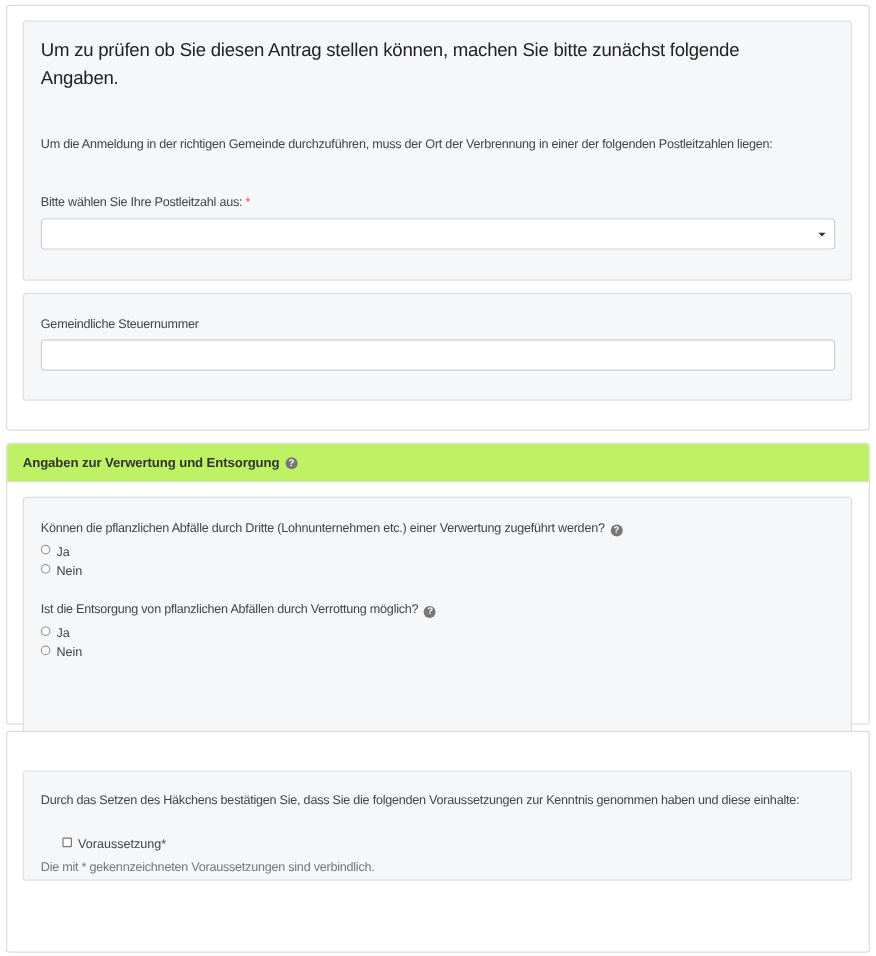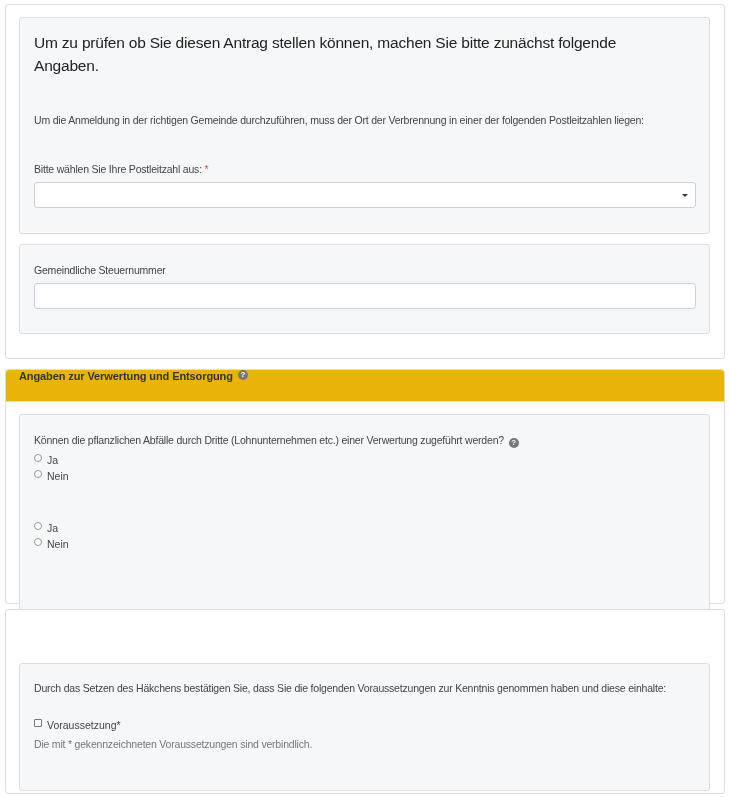--- a/index.html
+++ b/index.html
@@ -7,24 +7,24 @@
       width: 730px; height: 797px; background: #ffffff;
       font-family: "Liberation Sans", "DejaVu Sans", sans-serif;
       color: #333333; overflow: hidden;
     }
     .page { position: relative; width: 730px; height: 797px; }
     .panel {
       position: absolute; left: 5px; width: 720px;
       background: #ffffff; border: 1px solid #dddddd; border-radius: 3px;
     }
     .panel-heading {
-      height: 32px; background: #eab308; border-bottom: 1px solid #dddddd;
+      height: 32px; background: #bef264; border-bottom: 1px solid #dddddd;
       border-radius: 3px 3px 0 0;
       font-size: 11px; font-weight: bold; color: #333;
-      padding: 0 13px; display: flex; gap: 3px;
+      padding: 0 13px; display: flex; align-items: center; gap: 3px;
       letter-spacing: -0.1px;
     }
     .well {
       position: absolute; left: 13px; width: 691px;
       background: #f6f7f9; border: 1px solid #dcdee2; border-radius: 3px;
     }
     .lead {
       position: absolute; left: 14px; top: 13px; width: 640px;
       font-size: 15.5px; line-height: 23px; color: #222; letter-spacing: -0.2px;
     }
@@ -97,35 +97,39 @@
       </div>
       <label class="radio-row" style="top:39px;">
         <span class="radio"></span>
         <span>Ja</span>
       </label>
       <label class="radio-row" style="top:55px;">
         <span class="radio"></span>
         <span>Nein</span>
       </label>
 
+      <div class="abs small" style="top:85px;">
+        <span>Ist die Entsorgung von pflanzlichen Abfällen durch Verrottung möglich?</span>
+        <span class="help-icon">?</span>
+      </div>
       <label class="radio-row" style="top:107px;">
         <span class="radio"></span>
         <span>Ja</span>
       </label>
       <label class="radio-row" style="top:123px;">
         <span class="radio"></span>
         <span>Nein</span>
       </label>
     </div>
   </div>
 
   <div class="panel" style="top:609px; height:185px;">
-    <div class="well" style="top:53px; height:128px;">
+    <div class="well" style="top:32px; height:92px;">
       <div class="abs small" style="top:16px; width:660px;">Durch das Setzen des Häkchens bestätigen Sie, dass Sie die folgenden Voraussetzungen zur Kenntnis genommen haben und diese einhalte:</div>
-      <label class="check-row" style="top:55px;">
+      <label class="check-row" style="top:55px;margin-left:18px;">
         <span class="checkbox"></span>
         <span><span>Voraussetzung</span><span>*</span></span>
       </label>
       <div class="abs small muted" style="top:72px;">Die mit * gekennzeichneten Voraussetzungen sind verbindlich.</div>
     </div>
   </div>
 
 </div>
 
 </body></html>

